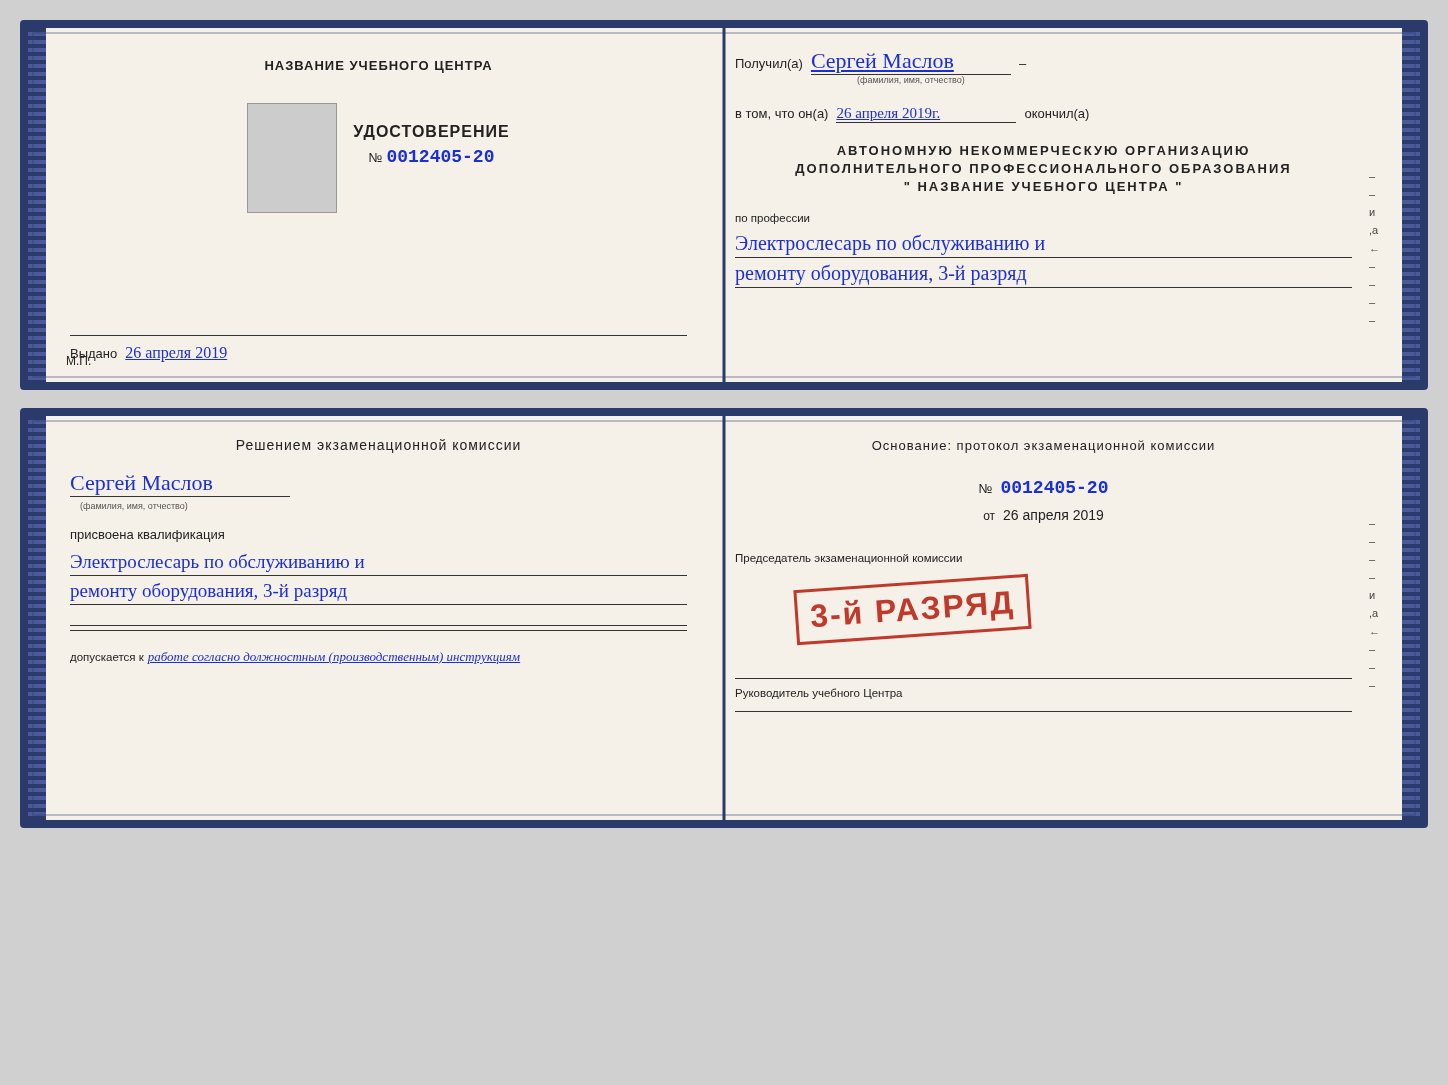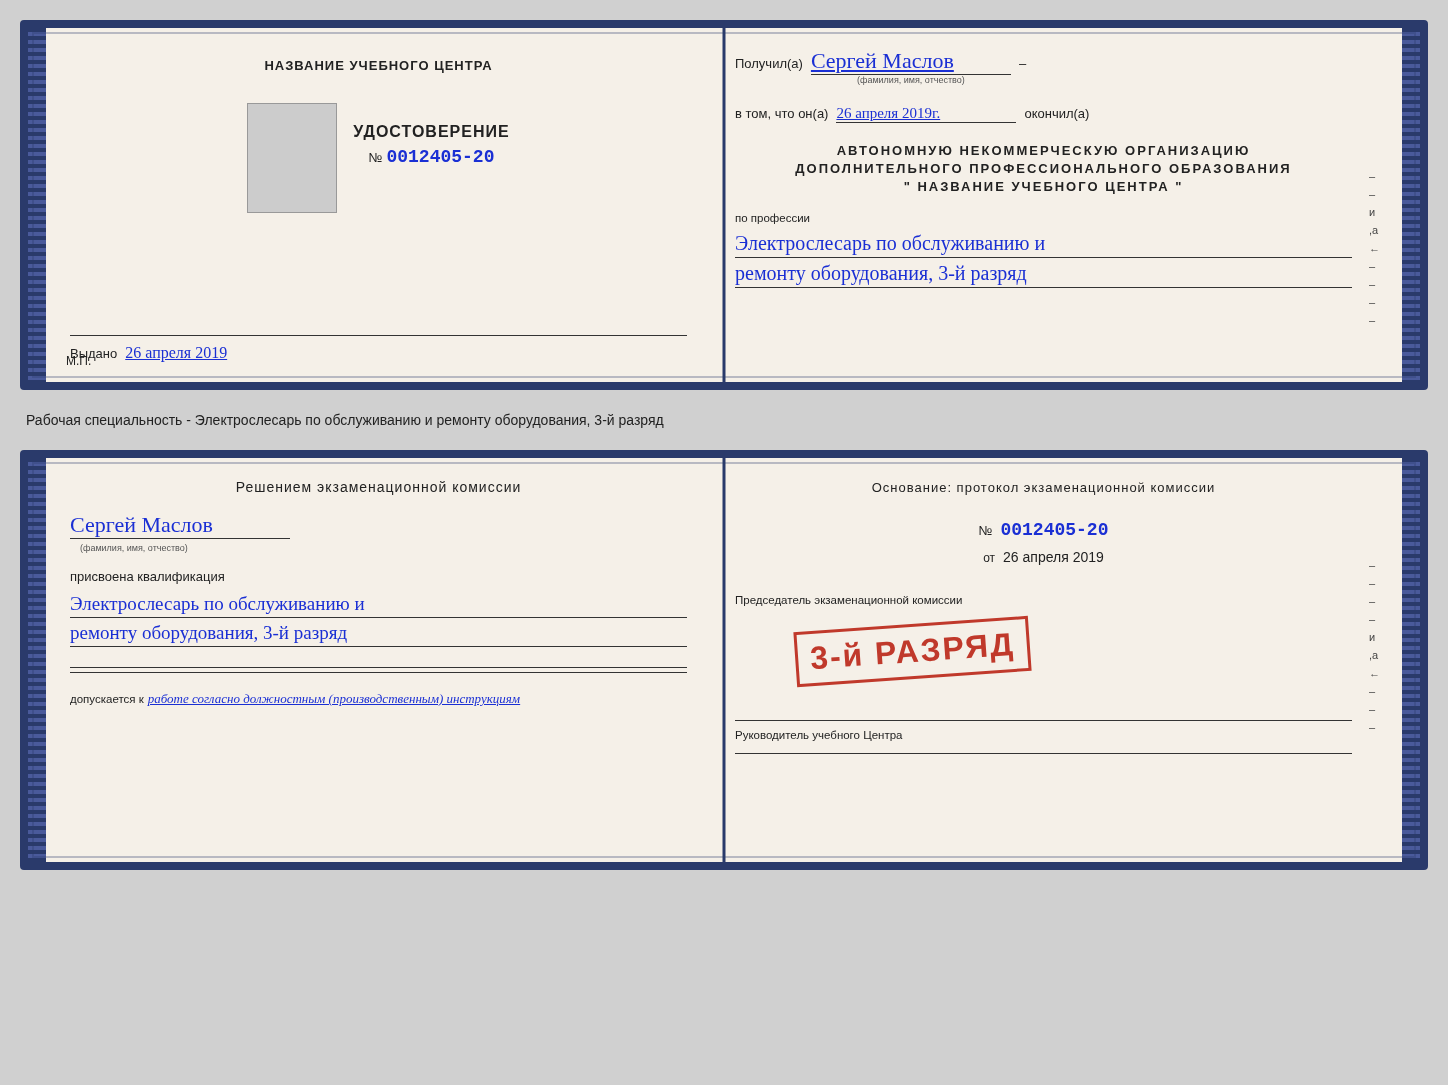--- a/index.html
+++ b/index.html
@@ -267,21 +267,20 @@
         <span class="right-letter">–</span>
         <span class="right-letter">–</span>
         <span class="right-letter">–</span>
         <span class="right-letter">–</span>
       </div>
     </div>
 
     <div class="side-strip-right"></div>
   </div>
 
-  <div class="below-cards-text">Рабочая специальность - Электрослесарь по обслуживанию и ремонту оборудования, 3-й разряд</div>
 
   <div class="doc-card" style="min-height: 420px;">
     <div class="side-strip-left"></div>
 
     <div class="left-panel">
       <div style="text-align:center; margin-bottom:16px;">
         <span class="printed-text" style="font-size:14px; letter-spacing:1px;">Решением экзаменационной комиссии</span>
       </div>
 
       <div style="margin-bottom:4px;">

